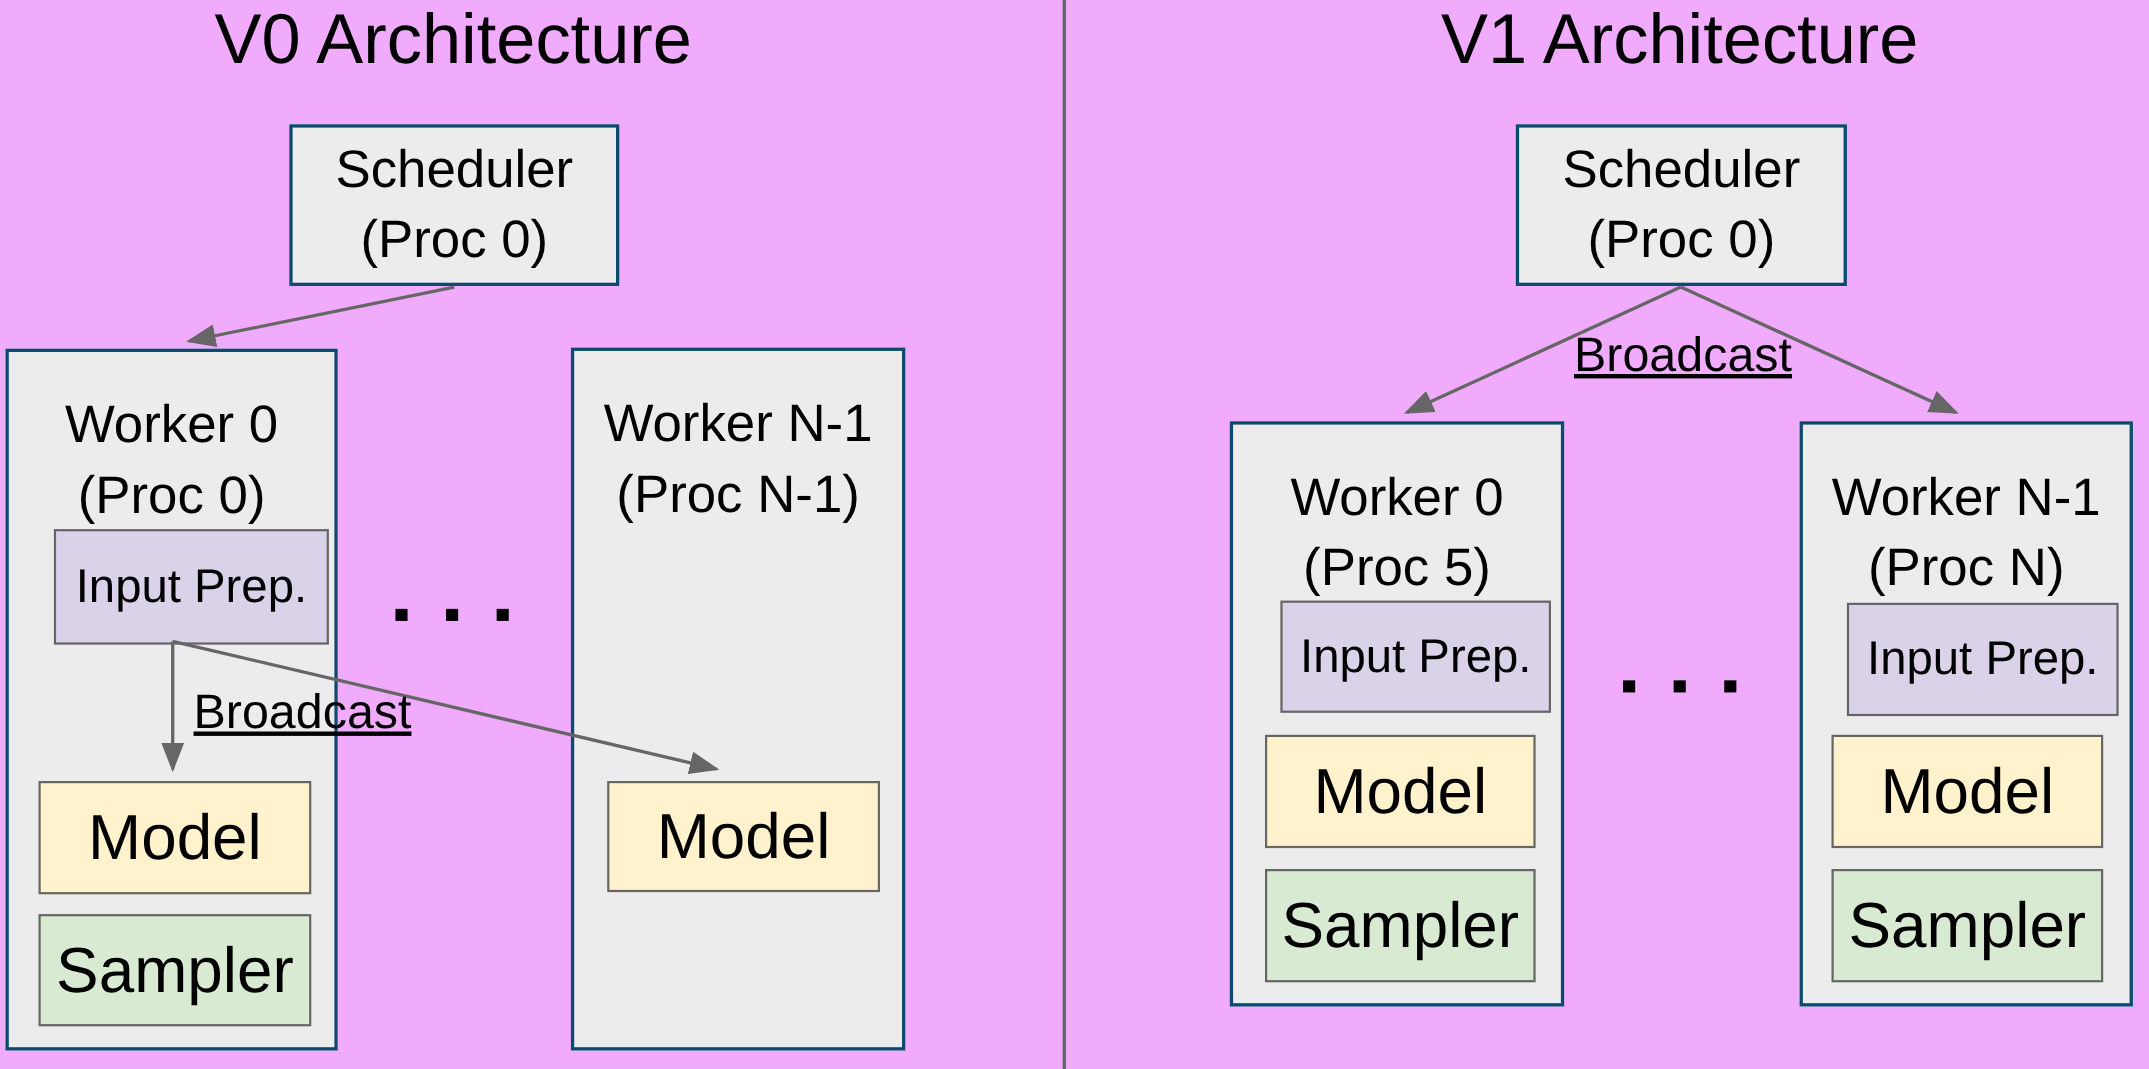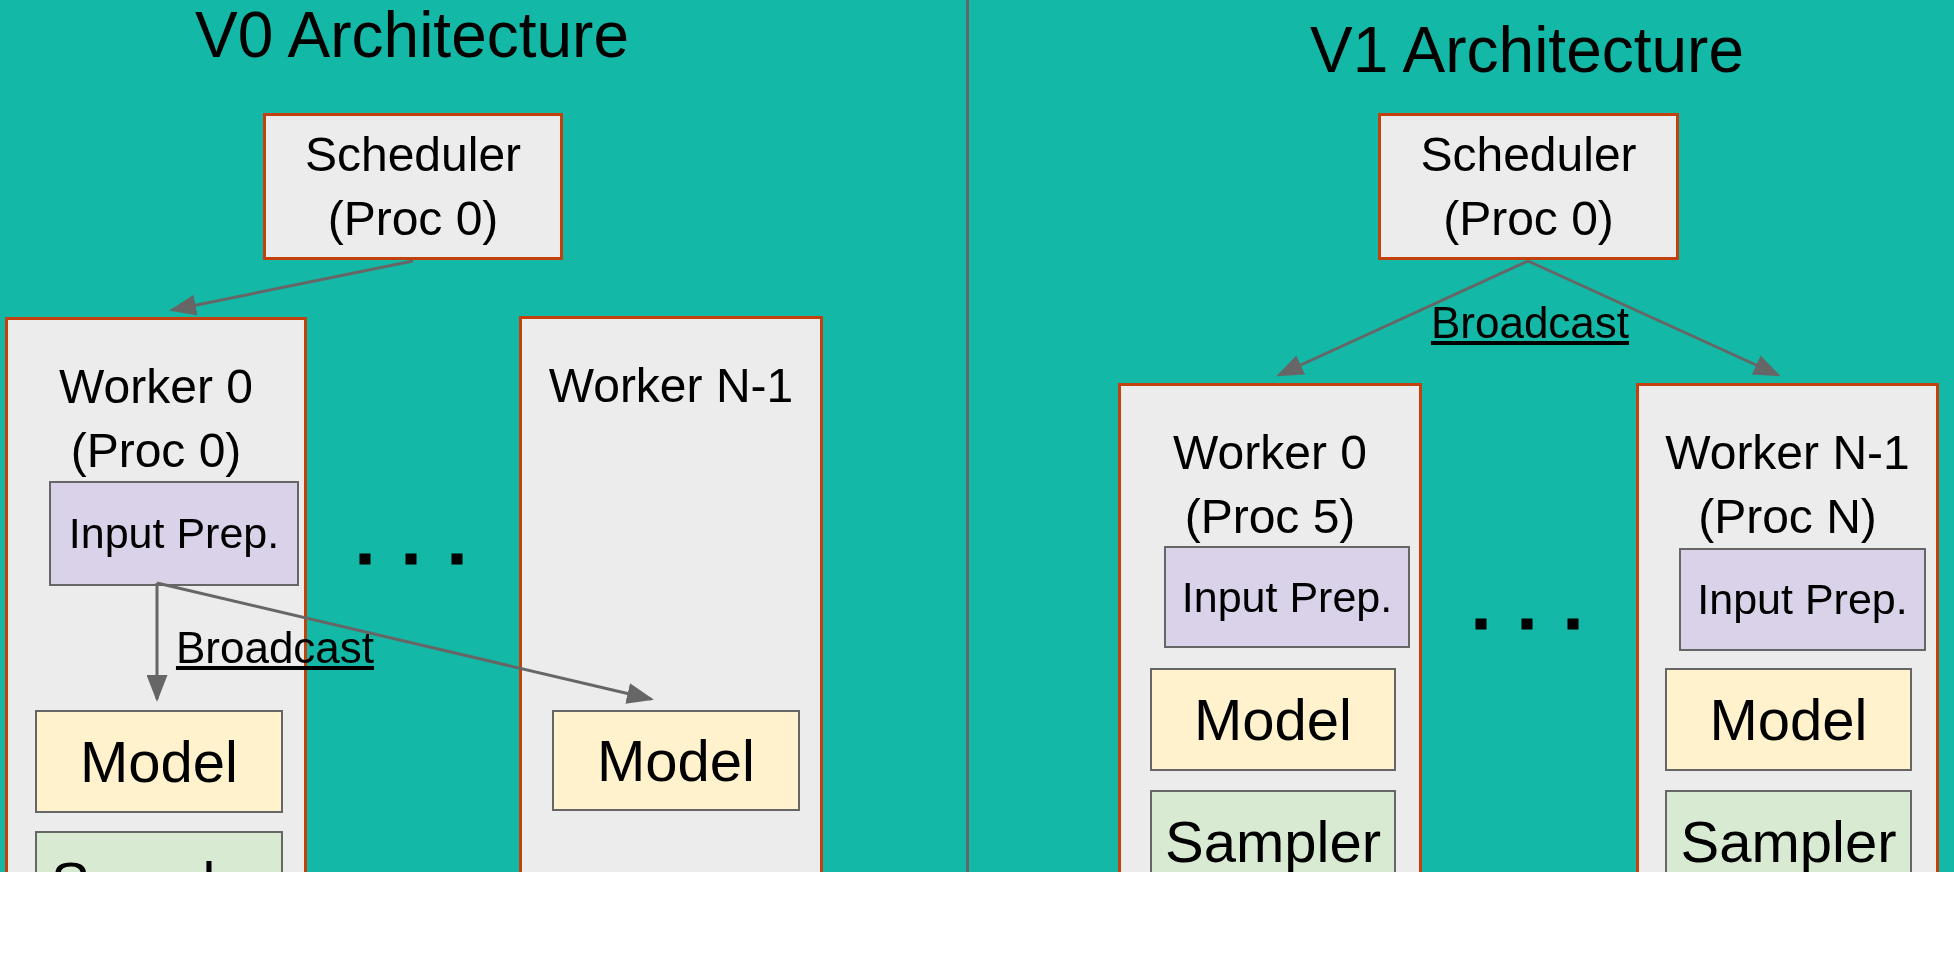--- a/index.html
+++ b/index.html
@@ -1,21 +1,21 @@
 <!DOCTYPE html>
 <html><head>
 <meta charset="utf-8">
 <style>
   html,body{margin:0;padding:0;background:#fff;}
-  .stage{position:relative;width:1954px;height:872px;background:#14b8a6;
+  .stage{position:relative;width:1954px;height:972px;background:#f0abfc;
          font-family:"Liberation Sans",sans-serif;color:#000;overflow:hidden;}
   .title{position:absolute;font-size:64px;line-height:70px;white-space:nowrap;
          transform:translateX(-50%);z-index:1;}
   .divider{position:absolute;top:0;width:3px;height:972px;background:#666;}
-  .box{position:absolute;background:#ececec;border:3px solid #c2410c;box-sizing:border-box;z-index:1;}
+  .box{position:absolute;background:#ececec;border:3px solid #0c4a6e;box-sizing:border-box;z-index:1;}
   .sched{display:flex;flex-direction:column;align-items:center;justify-content:center;
          font-size:48px;line-height:64px;text-align:center;}
   .worker{display:block;}
   .wlabel{padding-top:35px;font-size:48px;line-height:64px;text-align:center;}
   .comp{position:absolute;border:2px solid #666;box-sizing:border-box;
         display:flex;align-items:center;justify-content:center;white-space:nowrap;}
   .comp.ip{font-size:43px;background:#d9d2e9;margin-left:14px;}
   .comp.model{font-size:58px;background:#fff2cc;}
   .comp.sampler{font-size:58px;background:#d9ead3;}
   .blabel{position:absolute;font-size:44px;white-space:nowrap;
@@ -42,35 +42,36 @@
       <div>(Proc 0)</div>
     </div>
     <div class="comp ip" style="left:27px;top:161px;width:250px;height:105px;">Input Prep.</div>
     <div class="comp model" style="left:27px;top:390px;width:248px;height:103px;">Model</div>
     <div class="comp sampler" style="left:27px;top:511px;width:248px;height:102px;">Sampler</div>
   </div>
 
   <div class="box worker" style="left:519px;top:316px;width:304px;height:639px;">
     <div class="wlabel">
       <div>Worker N-1</div>
+      <div>(Proc N-1)</div>
     </div>
     <div class="comp model" style="left:30px;top:391px;width:248px;height:101px;">Model</div>
   </div>
 
   <div class="dots" style="left:411px;top:559px;" aria-label=". . .">
     <div class="dot"></div>
     <div class="dot"></div>
     <div class="dot"></div>
   </div>
 
   <div class="blabel" style="left:275px;top:648px;">Broadcast</div>
 
   <div class="divider" style="left:966px;"></div>
 
-  <div class="title" style="left:1527px;top:15px;">V1 Architecture</div>
+  <div class="title" style="left:1527px;top:0;">V1 Architecture</div>
 
   <div class="box sched" style="left:1378px;top:113px;width:301px;height:147px;">
     <div>Scheduler</div>
     <div>(Proc 0)</div>
   </div>
 
   <div class="box worker" style="left:1118px;top:383px;width:304px;height:532px;">
     <div class="wlabel">
       <div>Worker 0</div>
       <div>(Proc 5)</div>

